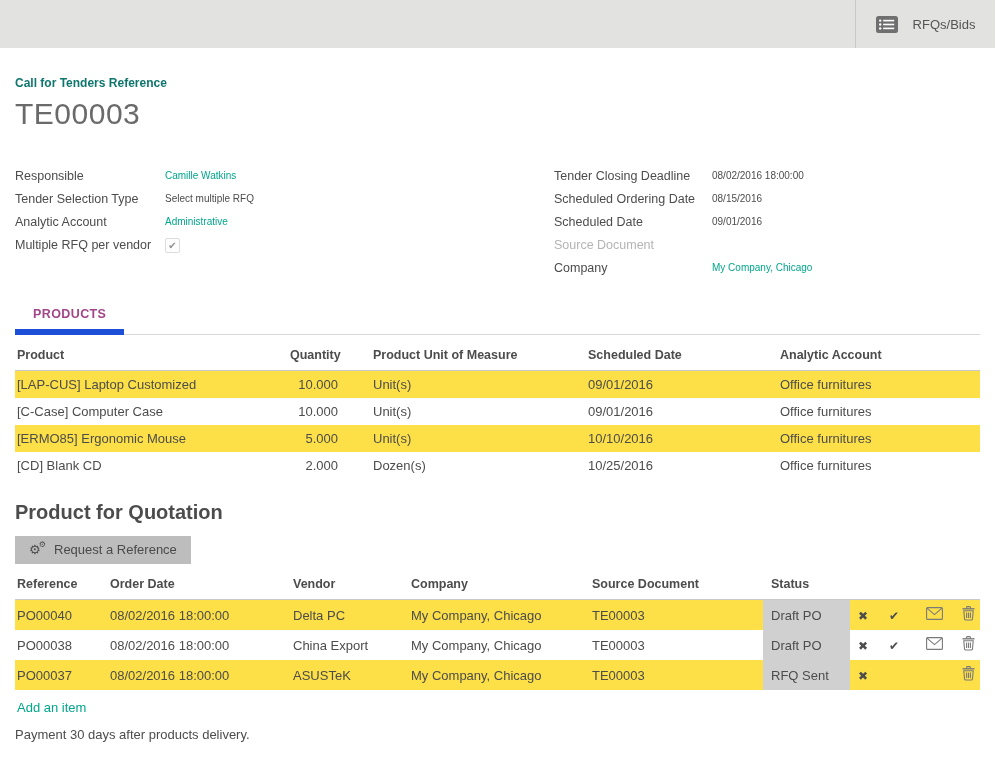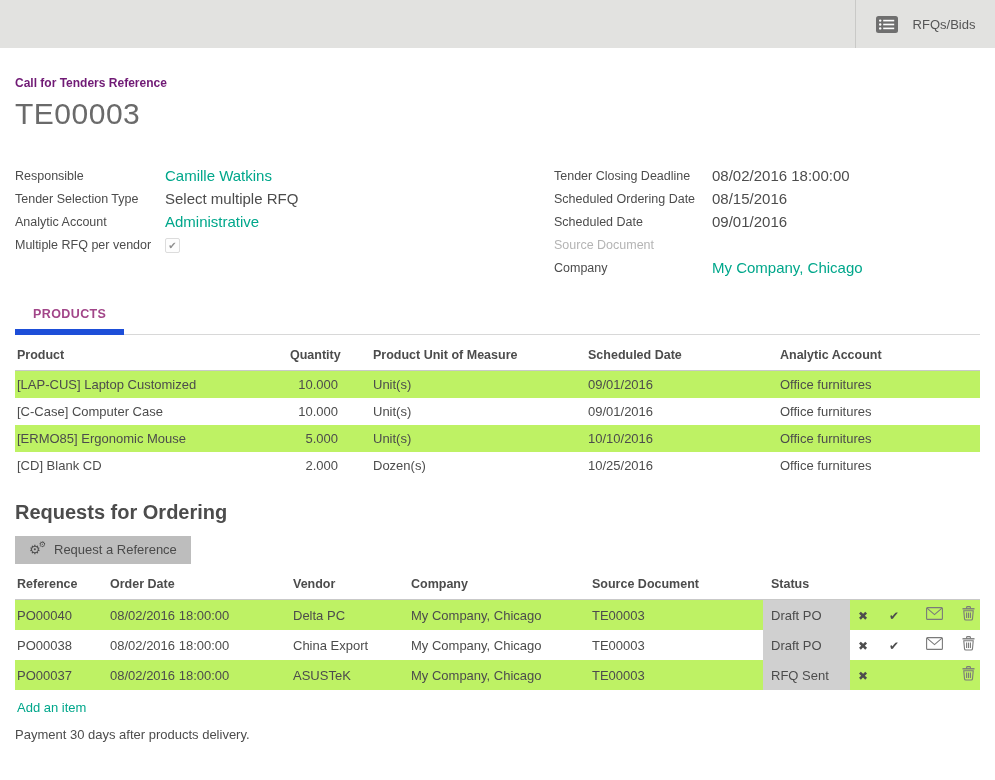--- a/index.html
+++ b/index.html
@@ -15,31 +15,31 @@
     height:48px; background:#e2e2e0;
     display:flex; justify-content:flex-end; align-items:stretch;
   }
   .smart-btn {
     width:140px; border-left:1px solid #c9c9c7;
     display:flex; align-items:center; justify-content:center; gap:15px;
     color:#555; font-size:13px; cursor:pointer;
   }
   
   .content { padding:0 15px; }
-  .ref-label { margin-top:28px; font-size:12px; font-weight:bold; color:#701a75; }
+  .ref-label { margin-top:28px; font-size:12px; font-weight:bold; color:#0f766e; }
   .ref-value { margin:7px 0 0; font-size:30px; font-weight:normal; color:#6a6a6a; letter-spacing:0.5px; }
   
   .groups { display:flex; margin-top:37px; }
   .group-left  { flex:0 0 475px; }
   .group-right { margin-left:64px; flex:1; }
   .frow { display:flex; align-items:flex-start; margin-bottom:7px; min-height:16px; }
   .flabel { flex:0 0 150px; font-size:12.5px; font-weight:normal; padding-top:1px; line-height:15px; }
   .group-right .flabel { flex:0 0 158px; white-space:nowrap; }
   .flabel.muted { color:#b4b4b4; }
-  .fvalue { font-size:15px; line-height:16px; }
+  .fvalue { font-size:10px; line-height:16px; }
   .link { color:#00a78b; cursor:pointer; }
   .checkbox {
     width:15px; height:15px; border:1px solid #dcdcdc; border-radius:2px; background:#fdfdfd;
     display:flex; align-items:center; justify-content:center;
     color:#8f8f8f; font-size:10px; line-height:10px; margin-top:1px;
     font-family:"DejaVu Sans",sans-serif;
   }
   
   .tabs { margin-top:23px; border-bottom:1px solid #d8d8d8; }
   .tab-active {
@@ -52,21 +52,21 @@
     width:965px; border-collapse:collapse; table-layout:fixed;
     font-size:13px; color:#4c4c4c;
   }
   table.o-list { margin-top:9px; }
   .o-list th {
     font-size:12.5px; font-weight:bold; text-align:left;
     padding:4px 0 8px; border-bottom:1px solid #c9c9c9;
     overflow:hidden; white-space:nowrap;
   }
   .o-list td { padding:6px 0; overflow:hidden; white-space:nowrap; }
-  .o-list tr.stripe td { background:#bef264; }
+  .o-list tr.stripe td { background:#fde047; }
   .first-col { padding-left:2px !important; }
   .col-qty { text-align:right; padding-right:14px !important; }
   .col-uom { padding-left:21px !important; }
   td.status-cell { background:#d0d0d0 !important; padding-left:8px !important; }
   td.act { text-align:center; padding:6px 0; }
   .glyph-icon {
     font-family:"DejaVu Sans",sans-serif; font-weight:bold;
     color:#4d4d4d; font-size:12px; cursor:pointer;
   }
   
@@ -203,21 +203,21 @@
         <td class="first-col">[CD] Blank CD</td>
         <td class="col-qty">2.000</td>
         <td class="col-uom">Dozen(s)</td>
         <td>10/25/2016</td>
         <td>Office furnitures</td>
       </tr>
     </tbody>
   </table>
 
   
-  <h2 class="section-title">Requests for Ordering</h2>
+  <h2 class="section-title">Product for Quotation</h2>
 
   <button class="btn-rfq">
     <span class="cogs">
       <span class="cog-big">⚙</span>
       <span class="cog-small">⚙</span>
     </span>
     <span>Request a Reference</span>
   </button>
 
   <table class="o-list">

